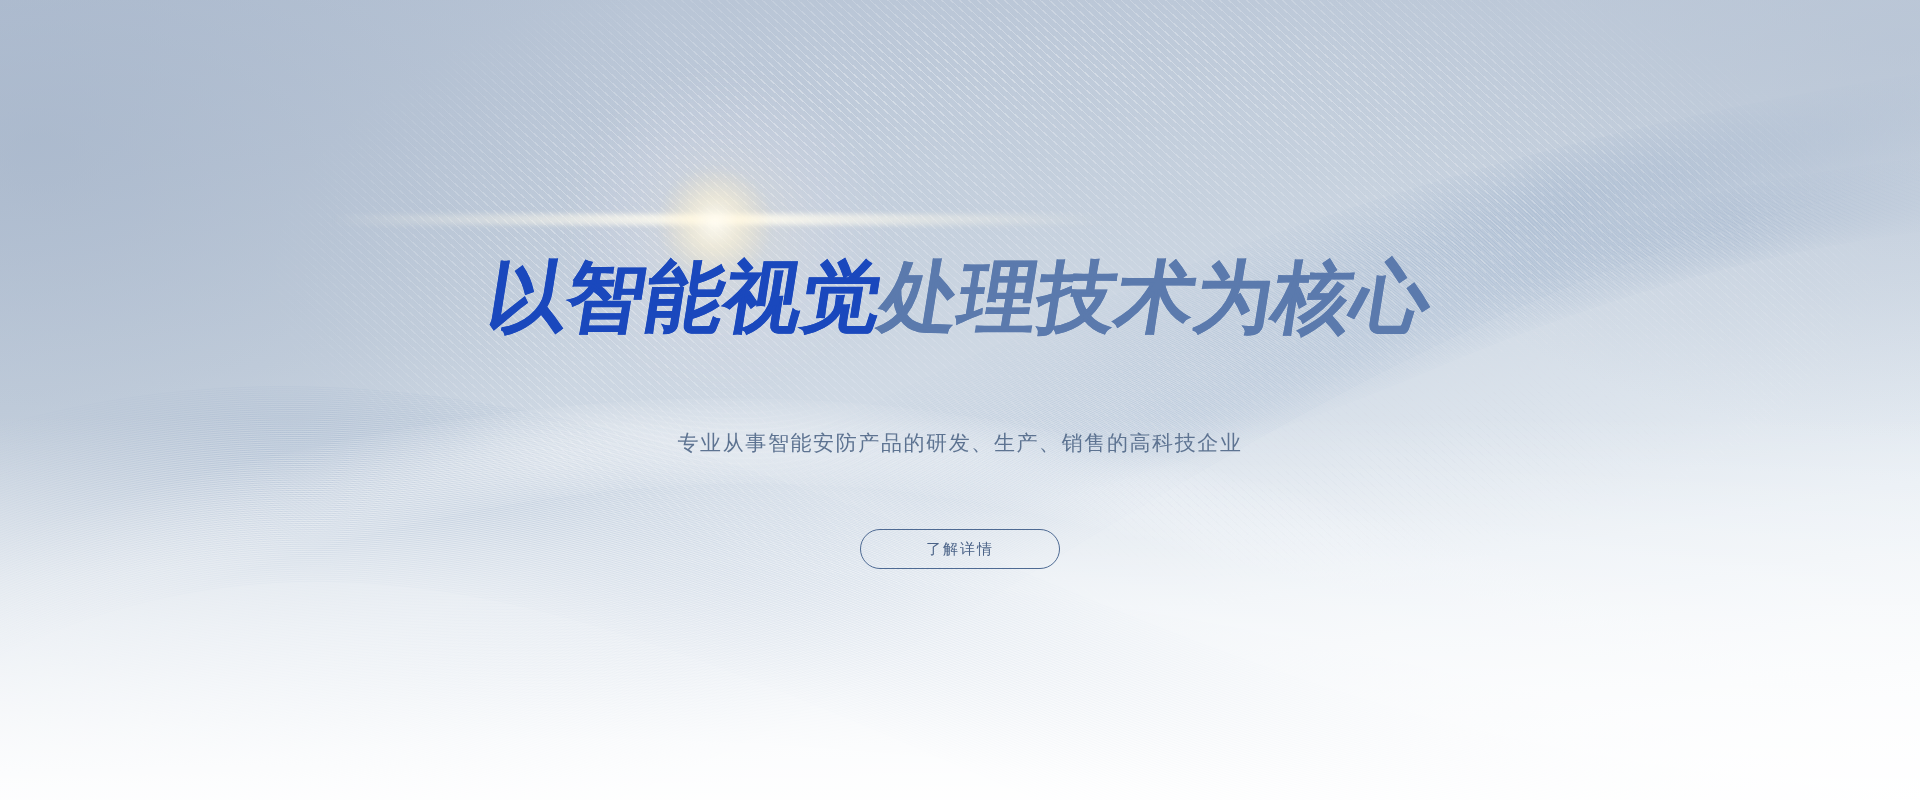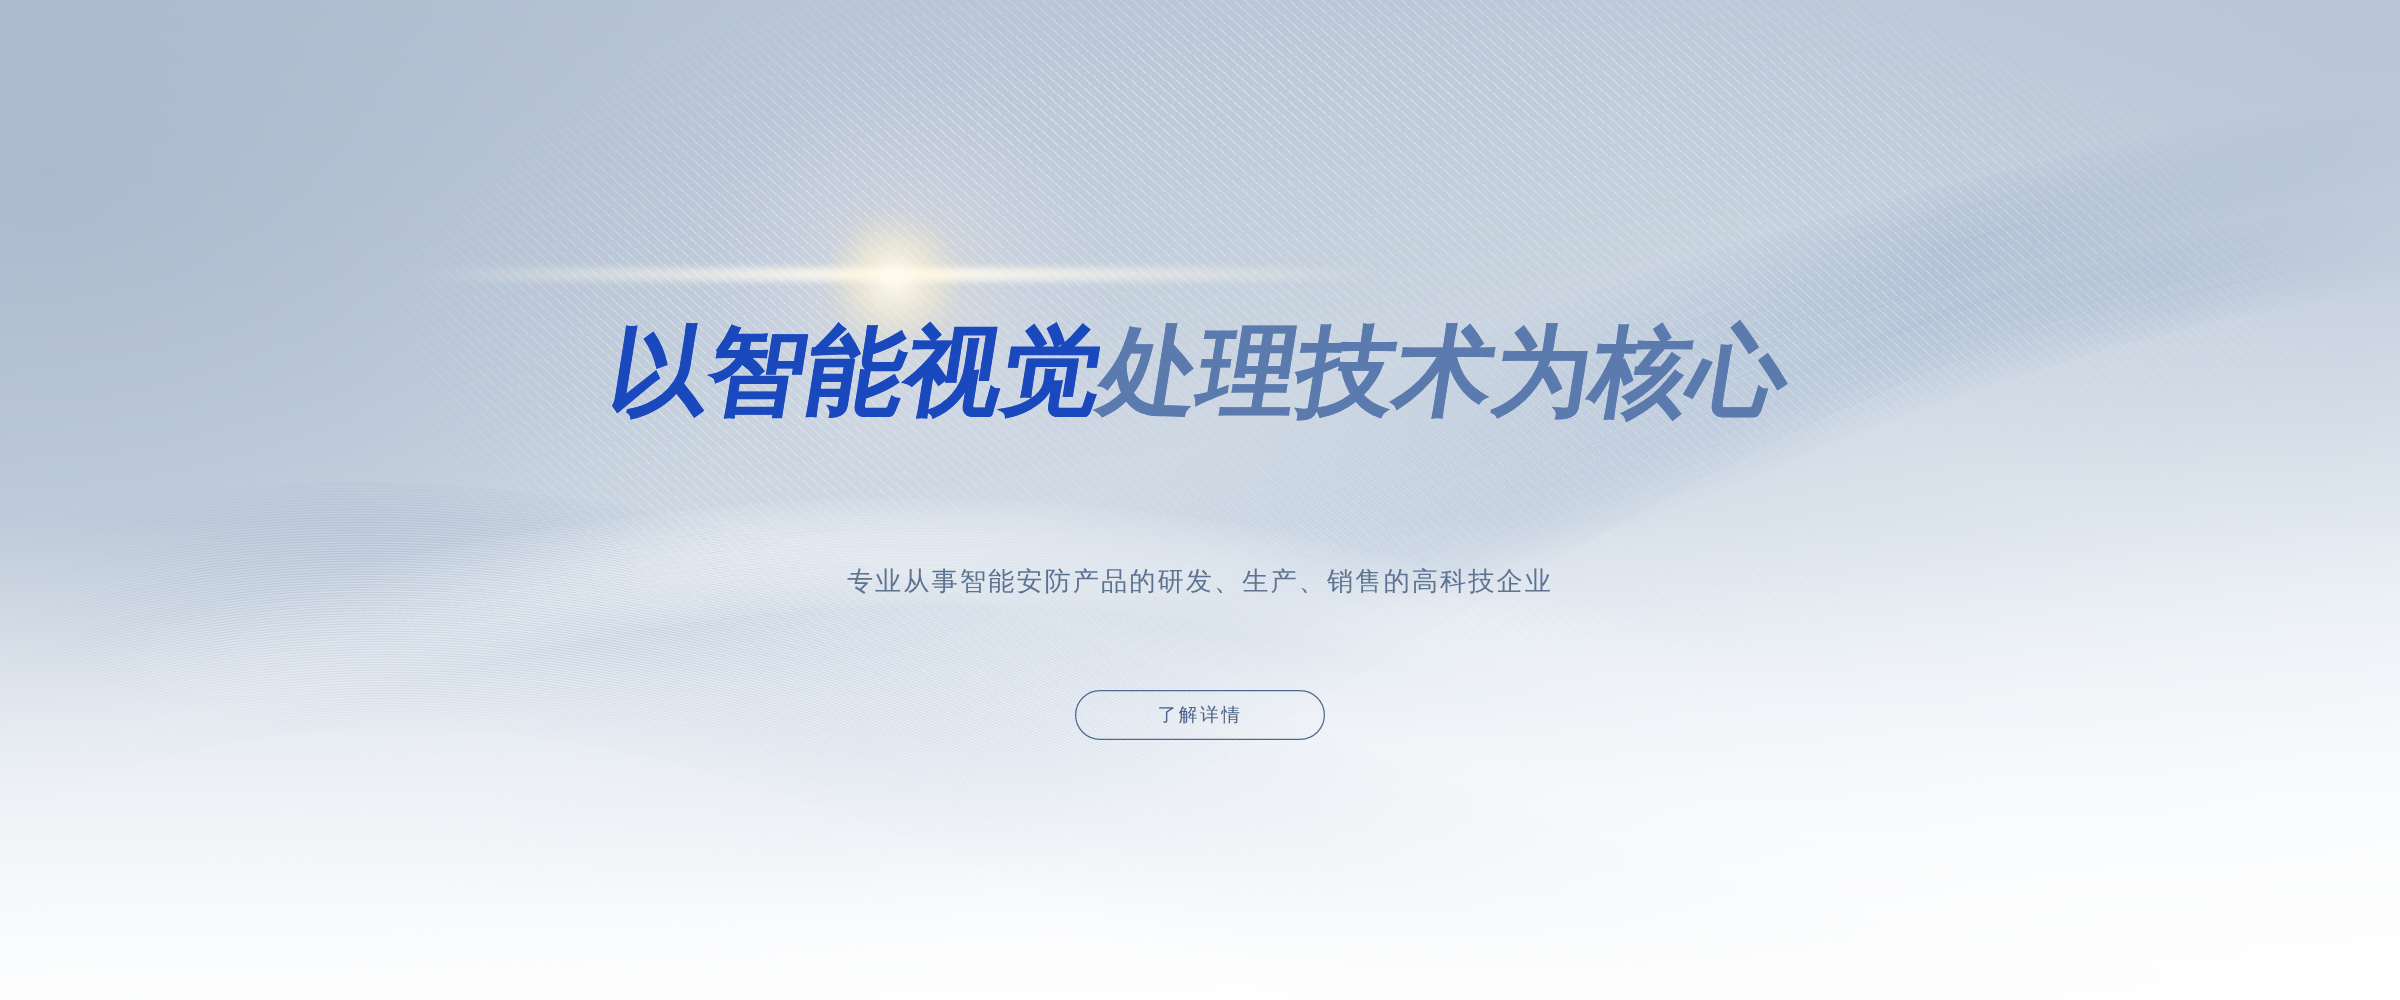--- a/index.html
+++ b/index.html
@@ -76,21 +76,21 @@
     letter-spacing:.5px;
     white-space:nowrap;
     transform:skewX(-9deg);
     -webkit-text-stroke:0.5px currentColor;
   }
   #headline .seg{display:inline-block;}
   #headline .seg-a{color:#1a48bd;}
   #headline .seg-b{color:#5b7aad;}
 
   #subtitle{
-    margin-top:67px;
+    margin-top:44px;
     font-size:21px;line-height:1;
     color:#5d7391;
     letter-spacing:1.6px;
     font-weight:400;
     white-space:nowrap;
   }
 
   #cta{
     margin-top:55px;
     width:200px;height:40px;

